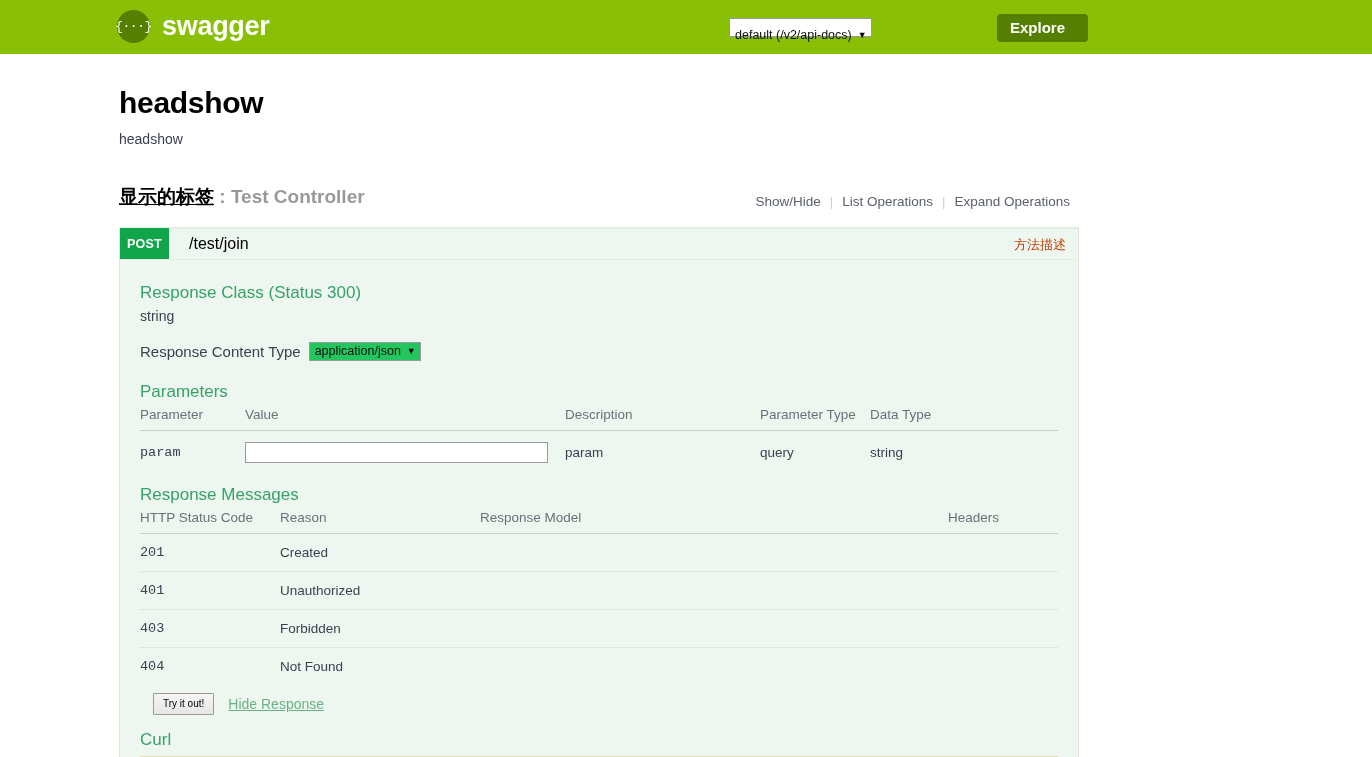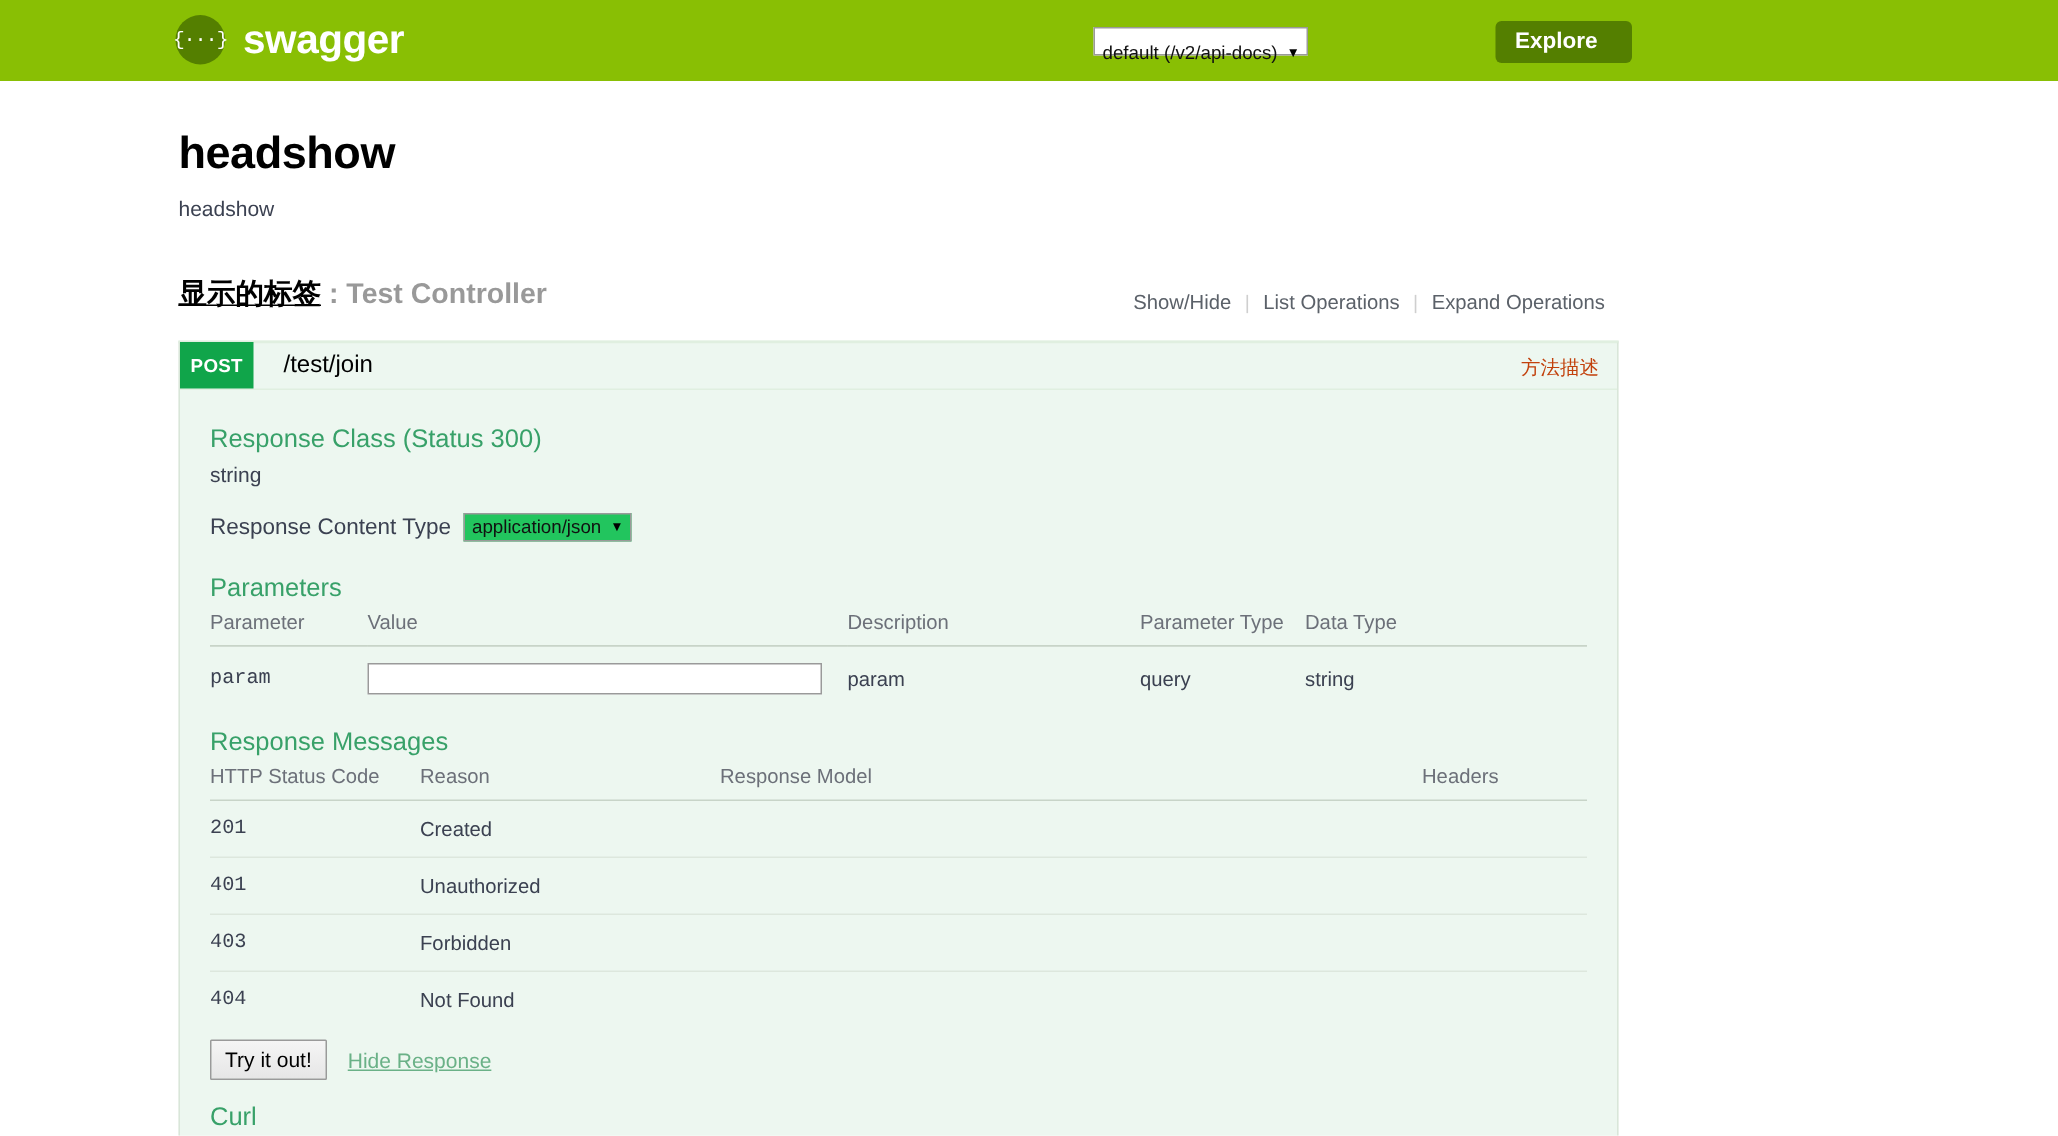--- a/index.html
+++ b/index.html
@@ -188,25 +188,26 @@
   .col-reason { width: 200px; }
   .col-model { width: 468px; }
 
   .actions {
     display: flex; align-items: center; gap: 14px;
     margin: 8px 0 0 0; padding-bottom: 4px;
   }
   .try-btn {
     background: linear-gradient(#f5f5f5, #e6e6e6);
     border: 1px solid #9a9a9a;
-    font-size: 14px; color: #000;
+    font-size: 10px; color: #000;
     padding: 4px 9px 5px 9px;
     cursor: pointer;
     font-family: "Liberation Sans", sans-serif;
     border-radius: 1px;
+    margin-left: 13px;
   }
   .hide-resp {
     color: #6ab187; font-size: 14px;
     text-decoration: underline; cursor: pointer;
   }
   .curl-box {
     background: #fcf8e3;
     border: 1px solid #e8dfb0;
     padding: 10px 12px;
     margin-top: 5px;

